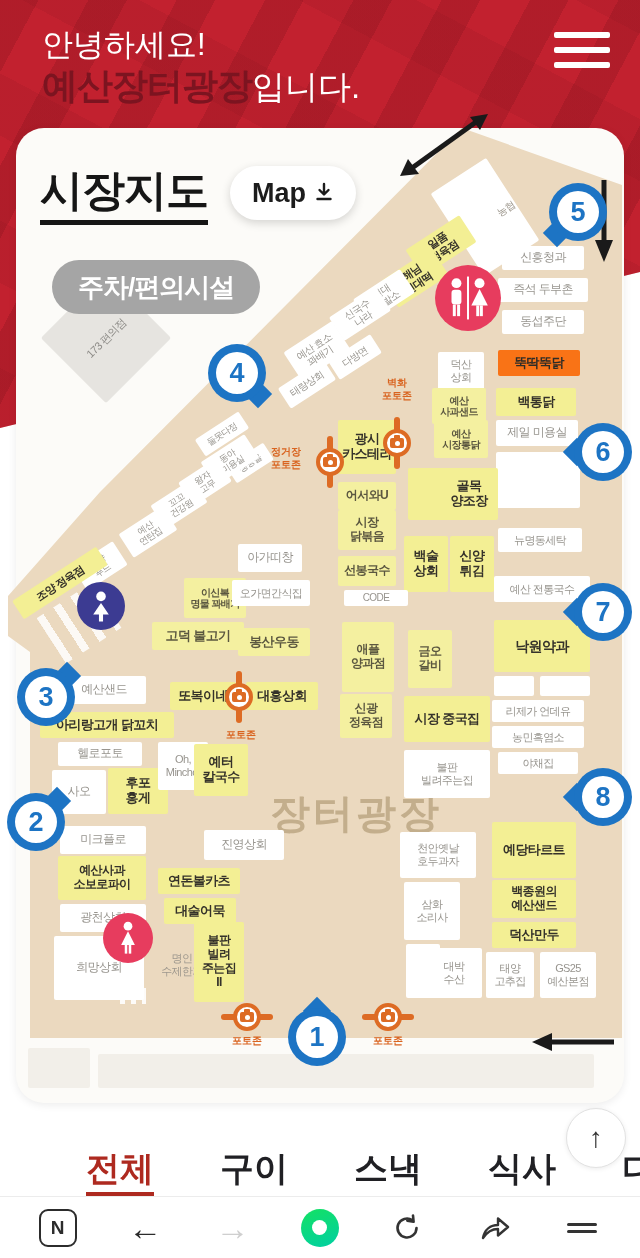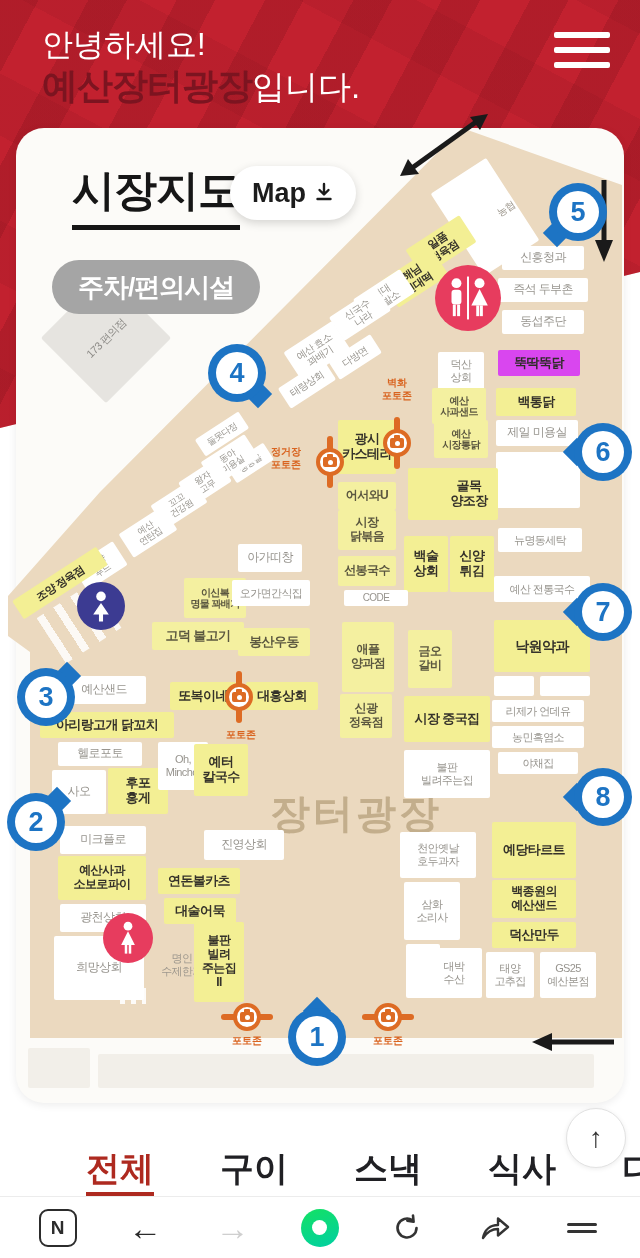--- a/index.html
+++ b/index.html
@@ -9,34 +9,34 @@
     background-image:repeating-linear-gradient(118deg,rgba(130,18,28,.28) 0 34px,rgba(0,0,0,0) 34px 78px),
     repeating-linear-gradient(28deg,rgba(160,25,38,.25) 0 55px,rgba(0,0,0,0) 55px 130px);
     clip-path:polygon(0 0,640px 0,640px 272px,0 428px);z-index:0;}
   .hgreet{position:absolute;left:42px;top:24px;color:#fff;font-size:31px;font-weight:400;z-index:2;}
   .htitle{position:absolute;left:42px;top:62px;font-size:33px;color:#fff;z-index:2;}
   .htitle b{color:#7c1420;font-size:36px;font-weight:800;letter-spacing:-1px;}
   #hamburger{position:absolute;right:30px;top:32px;width:56px;z-index:2;cursor:pointer;}
   #hamburger span{display:block;width:56px;height:6px;background:#fff;border-radius:2px;margin-bottom:9px;}
   
   #card{position:absolute;left:16px;top:128px;width:608px;height:975px;background:#fcfbf8;border-radius:28px;z-index:1;box-shadow:0 2px 8px rgba(0,0,0,.08);}
-  #maptitle{position:absolute;left:40px;top:162px;z-index:6;font-size:43px;font-weight:800;color:#161616;border-bottom:5px solid #161616;padding-bottom:5px;letter-spacing:-1px;margin-left:32px;}
+  #maptitle{position:absolute;left:40px;top:162px;z-index:6;font-size:43px;font-weight:800;color:#161616;border-bottom:5px solid #161616;letter-spacing:-1px;}
   #mapbtn{position:absolute;left:230px;top:166px;z-index:6;height:54px;padding:0 22px;background:#fff;border-radius:28px;display:flex;align-items:center;gap:8px;font-size:27px;font-weight:700;color:#1c1c1c;box-shadow:0 3px 10px rgba(0,0,0,.16);cursor:pointer;}
   #badge{position:absolute;left:52px;top:260px;z-index:6;height:54px;padding:0 26px;background:#a5a5a5;border-radius:28px;display:flex;align-items:center;font-size:26px;font-weight:700;color:#fff;letter-spacing:-1px;}
   
   #map-layer{position:absolute;left:0;top:0;width:640px;height:1258px;z-index:2;}
   #beige{position:absolute;left:0;top:0;width:640px;height:1258px;background:#ebd9bf;
     clip-path:polygon(462px 128px,622px 185px,622px 1038px,30px 1038px,30px 652px,8px 636px,8px 596px,100px 492px);}
   .cross1{position:absolute;left:46px;top:596px;width:66px;height:54px;transform:rotate(-33deg);background:repeating-linear-gradient(90deg,#fff 0 8px,rgba(255,255,255,0) 8px 20px);opacity:.85;}
   .cross2{position:absolute;left:120px;top:988px;width:26px;height:16px;background:repeating-linear-gradient(90deg,#fff 0 5px,rgba(255,255,255,0) 5px 11px);opacity:.9;}
   .stall{position:absolute;display:flex;align-items:center;justify-content:center;text-align:center;white-space:pre-line;font-size:12px;line-height:1.15;border-radius:2px;font-weight:500;letter-spacing:-0.6px;z-index:3;}
   .s-w{background:#fff;color:#97948e;}
   .s-y{background:#f4f0a0;color:#5b5740;font-weight:600;}
   .s-yb{background:#f3ef94;color:#35322a;font-weight:700;}
-  .s-wb{background:#d946ef;color:#2e2c27;font-weight:700;}
+  .s-wb{background:#f97316;color:#2e2c27;font-weight:700;}
   .s-g{background:transparent;color:#9d978d;}
   .s-cv{background:#e6e4e0;color:#8e8c88;}
   .s-fb{background:#f2efe9;}
   #plaza{position:absolute;left:246px;top:786px;width:220px;text-align:center;font-size:40px;font-weight:800;color:#c3ae8c;letter-spacing:3px;z-index:3;}
   
   .marker{position:absolute;width:58px;height:58px;z-index:8;}
   .mbody{position:absolute;inset:0;background:#1d74c4;border-radius:50%;display:flex;align-items:center;justify-content:center;z-index:2;}
   .mbody::before{content:"";position:absolute;inset:8px;background:#fff;border-radius:50%;}
   .mnum{position:relative;z-index:3;color:#1d74c4;font-weight:800;font-size:27px;}
   .tail{position:absolute;width:20px;height:20px;background:#1d74c4;transform:rotate(45deg);z-index:1;}

